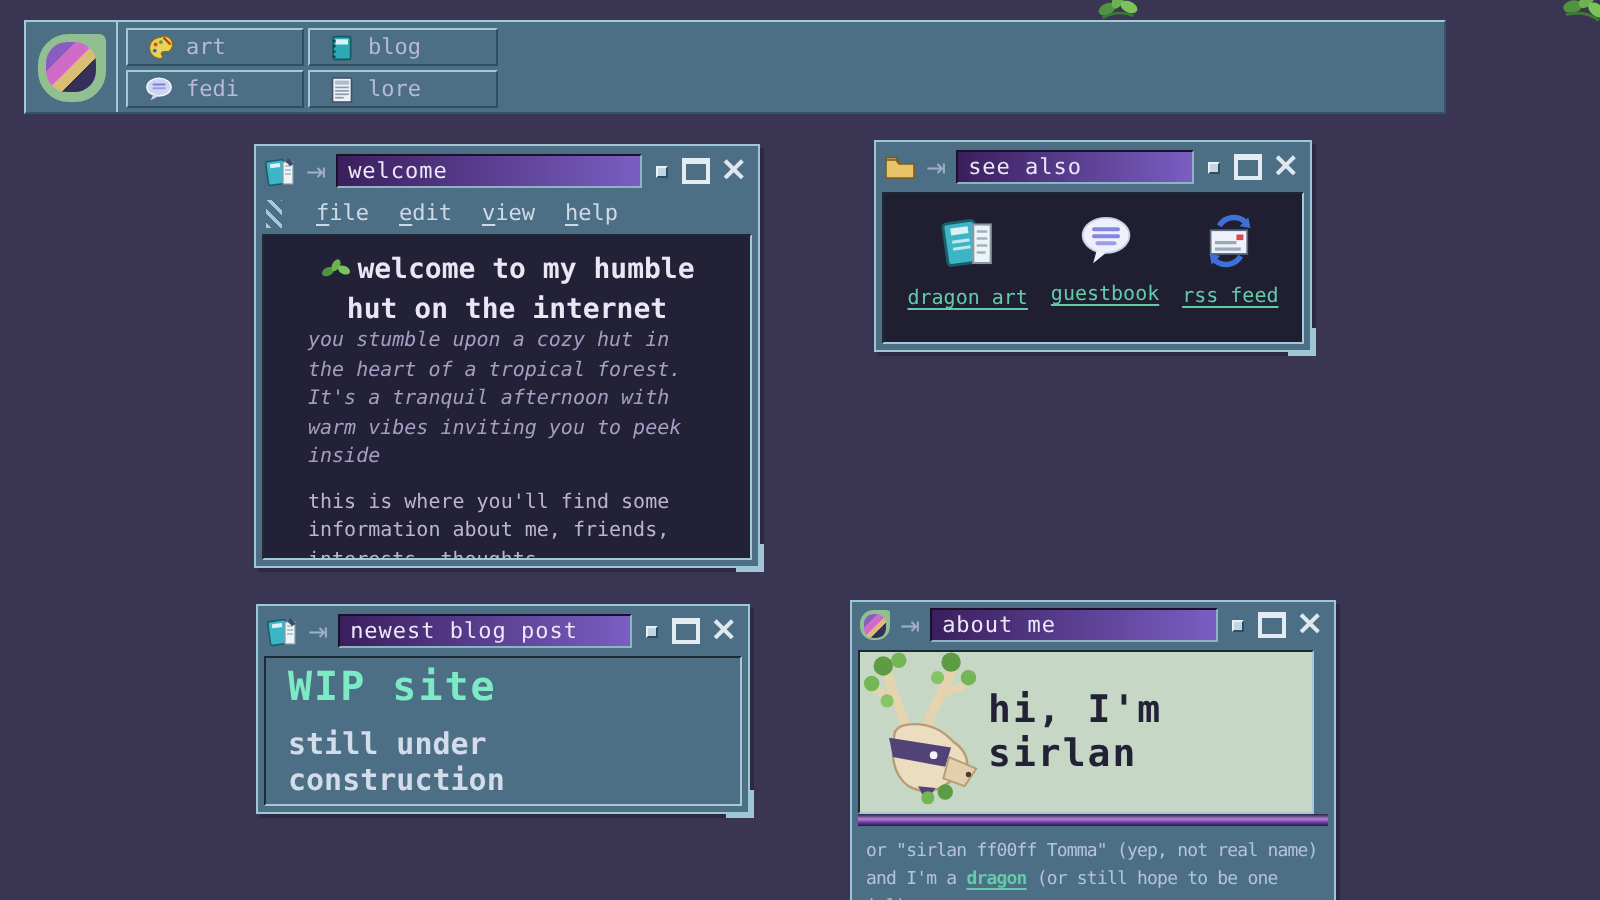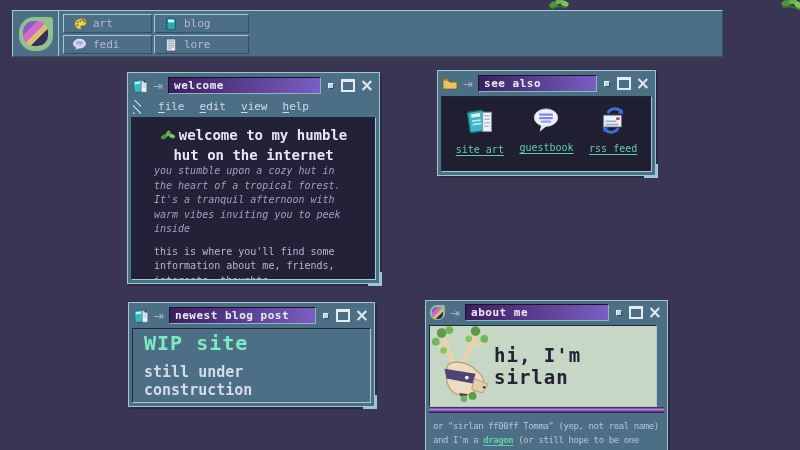--- a/index.html
+++ b/index.html
@@ -54,21 +54,21 @@
   .titlebar {
     height:24px; display:flex; align-items:center; gap:5px; padding:2px 5px 1px 4px;
   }
   .ticon { width:16px; height:16px; flex:0 0 auto; display:flex; align-items:center; }
   .pin { color:#9fb0c6; font-size:12px; line-height:1; cursor:pointer; flex:0 0 auto;
          font-family:"DejaVu Sans", sans-serif; }
   .titlefield {
     flex:1; height:17px; display:flex; align-items:center; padding-left:5px;
     background:linear-gradient(90deg,#3a1f5e,#7a5ec2);
     border:1px solid; border-color:#1a1028 #8fb3c4 #8fb3c4 #1a1028;
-    color:#ece8f6; font-size:11px; font-weight:bold; letter-spacing:.5px;
+    color:#ece8f6; font-size:11px; font-weight:normal; letter-spacing:.5px;
     overflow:hidden; white-space:nowrap;
   }
   .btn-min {
     width:6px; height:6px; background:#c3d4e2; flex:0 0 auto; cursor:pointer;
     border:1px solid; border-color:#e8f1f6 #2f4f61 #2f4f61 #e8f1f6;
     margin:0 2px;
   }
   .btn-max {
     width:14px; height:13px; border:2px solid #e4ecf3; flex:0 0 auto; cursor:pointer;
     border-top-width:3px;
@@ -282,21 +282,21 @@
               <rect x="3.5" y="7" width="5" height="0.9" fill="#bfe9ee"></rect>
               <rect x="3.5" y="9" width="5" height="0.9" fill="#bfe9ee"></rect>
             </g>
             <rect x="9.5" y="3" width="5" height="11" fill="#eef3f6" stroke="#8a97a5" stroke-width="0.6"></rect>
             <line x1="10.5" y1="5" x2="13.5" y2="5" stroke="#9fb0bf" stroke-width="0.7"></line>
             <line x1="10.5" y1="7" x2="13.5" y2="7" stroke="#9fb0bf" stroke-width="0.7"></line>
             <line x1="10.5" y1="9" x2="13.5" y2="9" stroke="#9fb0bf" stroke-width="0.7"></line>
             <line x1="10.5" y1="11" x2="13" y2="11" stroke="#9fb0bf" stroke-width="0.7"></line>
           </svg>
       </span>
-      <span class="lbl">site art</span>
+      <span class="lbl">dragon art</span>
     </div>
     <div class="icon-link">
       <span>
         <svg width="28" height="26" viewBox="0 0 24 22">
             <ellipse cx="12" cy="9" rx="10" ry="7.5" fill="#eef0fb" stroke="#c8cde8" stroke-width="0.8"></ellipse>
             <path d="M8 15.5L6.5 21 12 16.5z" fill="#eef0fb"></path>
             <rect x="6" y="5.5" width="12" height="1.8" rx="0.9" fill="#8385e0"></rect>
             <rect x="6" y="8.5" width="12" height="1.8" rx="0.9" fill="#8385e0"></rect>
             <rect x="7.5" y="11.5" width="9" height="1.8" rx="0.9" fill="#9b9dea"></rect>
           </svg>

